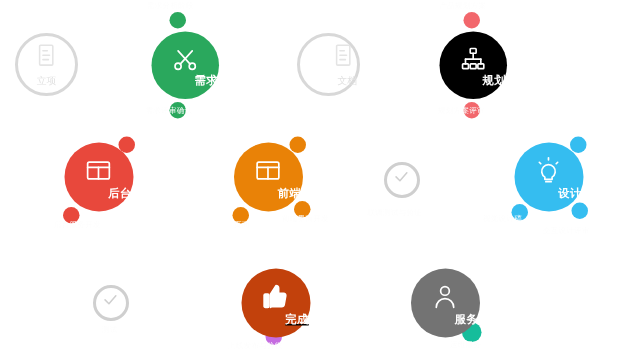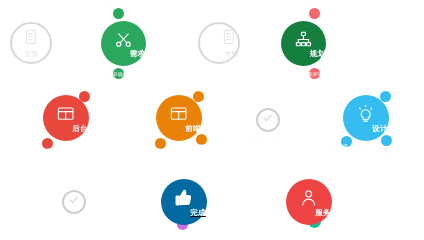--- a/index.html
+++ b/index.html
@@ -95,21 +95,21 @@
       </div>
       <div class="ring" style="left: 198px; top: 22px; width: 42px; height: 42px; border-color: rgb(216, 216, 216); align-items: flex-end;">
         <span class="glyph"><svg width="17.64" height="17.64" viewBox="0 0 24 24" fill="none" stroke="#e4e4e4" stroke-width="1.4" stroke-linecap="round" stroke-linejoin="round">
             <rect x="6" y="3" width="12" height="18" rx="1"></rect>
               <line x1="9" y1="8" x2="13" y2="8"></line>
               <line x1="9" y1="12" x2="15" y2="12"></line>
               <line x1="9" y1="16" x2="14" y2="16"></line>
           </svg></span>
         <span class="cap">文档</span>
       </div>
-      <div class="node" style="left: 281px; top: 21px; width: 45px; height: 45px; background: #15803d;">
+      <div class="node" style="left: 293px; top: 21px; width: 45px; height: 45px; background: #000000;">
         <span class="glyph"><svg width="18.9" height="18.9" viewBox="0 0 24 24" fill="none" stroke="#ffffff" stroke-width="1.4" stroke-linecap="round" stroke-linejoin="round">
             <rect x="9.5" y="3" width="5" height="4" rx="0.6"></rect>
               <rect x="3" y="16" width="5" height="4" rx="0.6"></rect>
               <rect x="9.5" y="16" width="5" height="4" rx="0.6"></rect>
               <rect x="16" y="16" width="5" height="4" rx="0.6"></rect>
               <line x1="12" y1="7" x2="12" y2="12"></line>
               <line x1="5.5" y1="16" x2="5.5" y2="12"></line>
               <line x1="18.5" y1="16" x2="18.5" y2="12"></line>
               <line x1="5.5" y1="12" x2="18.5" y2="12"></line>
           </svg></span>
@@ -144,28 +144,28 @@
               <line x1="4.4" y1="5.2" x2="5.6" y2="6.4"></line>
               <line x1="19.6" y1="5.2" x2="18.4" y2="6.4"></line>
           </svg></span>
         <span class="cap">设计</span>
       </div>
       <div class="check" style="left: 62px; top: 190px; width: 24px; height: 24px; border-color: rgb(207, 207, 207);">
         <span class="glyph"><svg width="17.28" height="17.28" viewBox="0 0 24 24" fill="none" stroke="#cfcfcf" stroke-width="1.4" stroke-linecap="round" stroke-linejoin="round">
             <polyline points="7,12.4 10.6,16 17,8.6"></polyline>
           </svg></span>
       </div>
-      <div class="node" style="left: 161px; top: 179px; width: 46px; height: 46px; background: #0369a1; text-decoration: underline;">
+      <div class="node" style="left: 161px; top: 179px; width: 46px; height: 46px; background: #c2410c; text-decoration: underline;">
         <span class="glyph"><svg width="19.32" height="19.32" viewBox="0 0 24 24" fill="none" stroke="#ffffff" stroke-width="1.4" stroke-linecap="round" stroke-linejoin="round">
             <path d="M8 21V10l4.4-7c1.3 0 2.2 1 2.2 2.2V9.4h4.2c1.1 0 1.9 1 1.7 2.1l-1.3 7.3c-.2 1-1 1.7-2 1.7H8z" fill="#ffffff" stroke="#ffffff"></path>
               <rect x="2.6" y="10" width="4" height="11" rx="1" fill="#ffffff" stroke="#ffffff"></rect>
           </svg></span>
         <span class="cap">完成</span>
       </div>
-      <div class="node" style="left: 286px; top: 179px; width: 46px; height: 46px; background: #ef4444;">
+      <div class="node" style="left: 274px; top: 179px; width: 46px; height: 46px; background: #737373;">
         <span class="glyph"><svg width="19.32" height="19.32" viewBox="0 0 24 24" fill="none" stroke="#ffffff" stroke-width="1.4" stroke-linecap="round" stroke-linejoin="round">
             <circle cx="12" cy="7.4" r="3.6"></circle>
               <path d="M4.8 21c0-4.2 3.2-7.2 7.2-7.2s7.2 3 7.2 7.2"></path>
           </svg></span>
         <span class="cap">服务</span>
       </div>
     </div>
   <div id="labels">
       <div class="lbl sm" style="left: 98px; top: 2px;">需求分析阶段</div>
       <div class="lbl sm" style="left: 97px; top: 72px;">需求评审确认</div>

